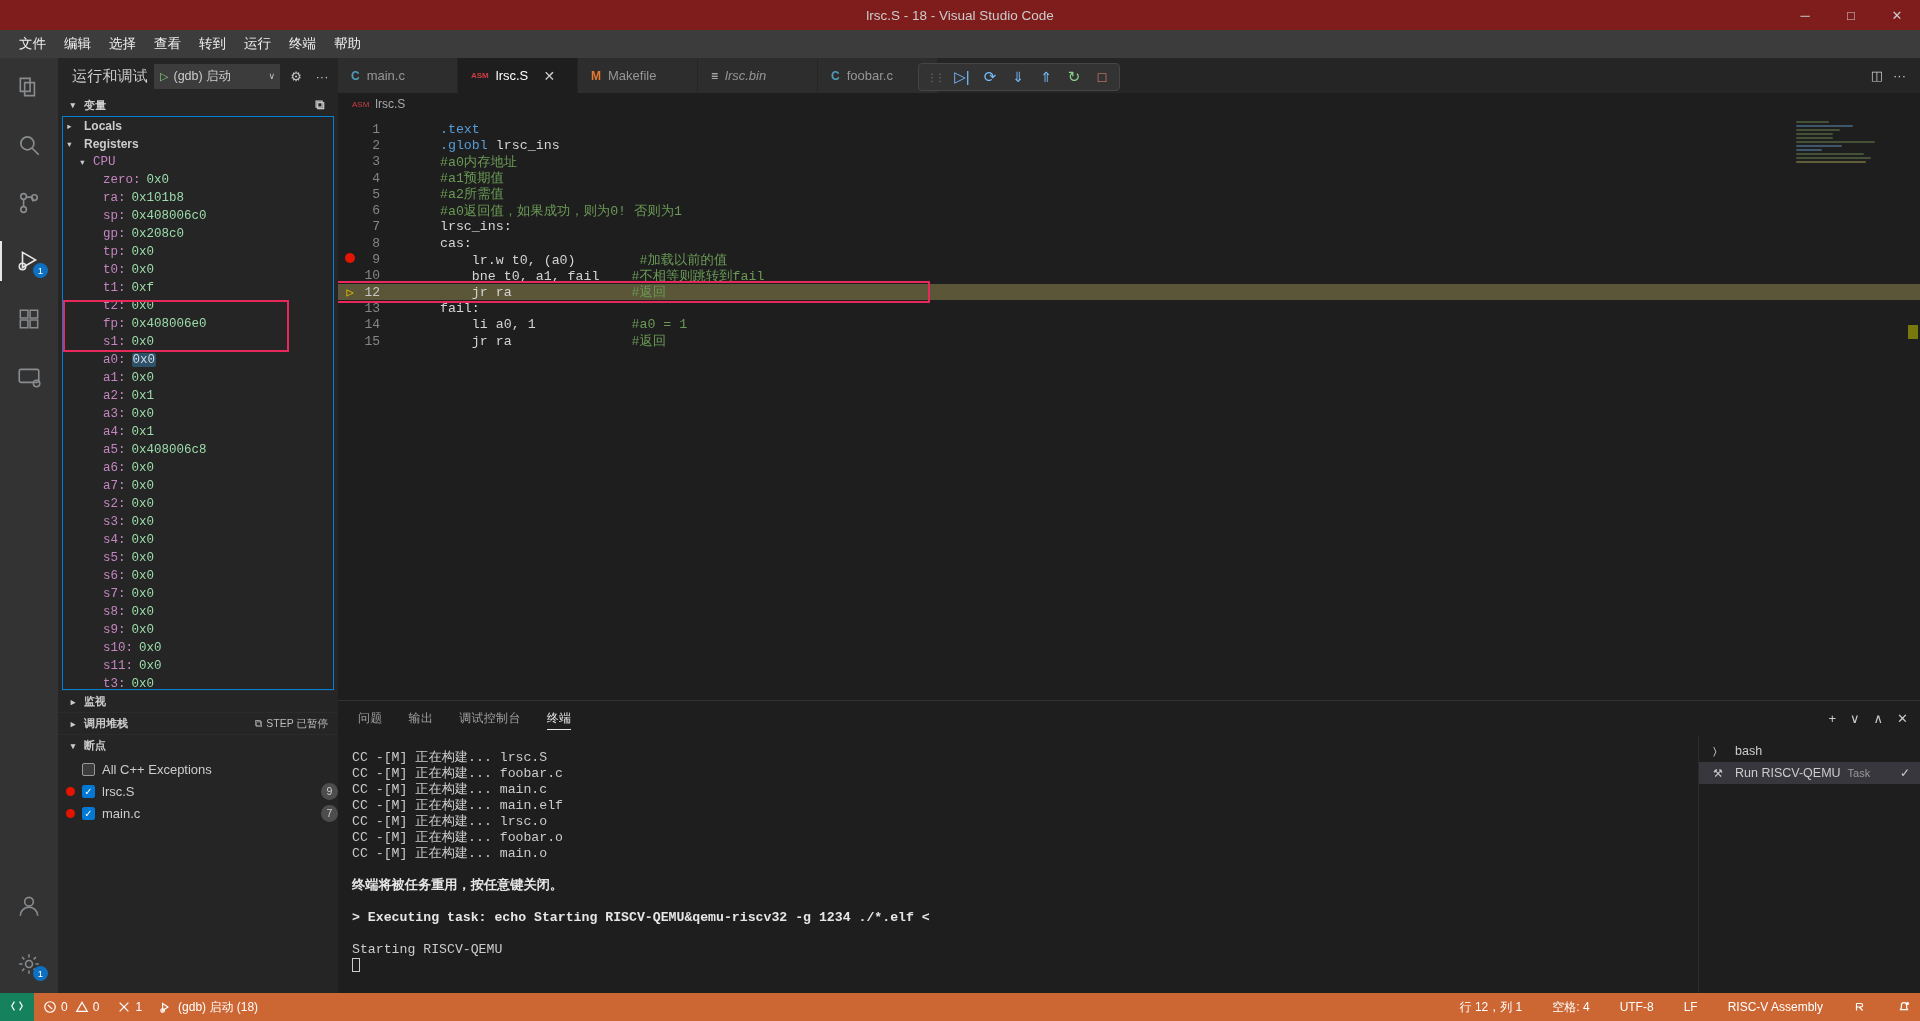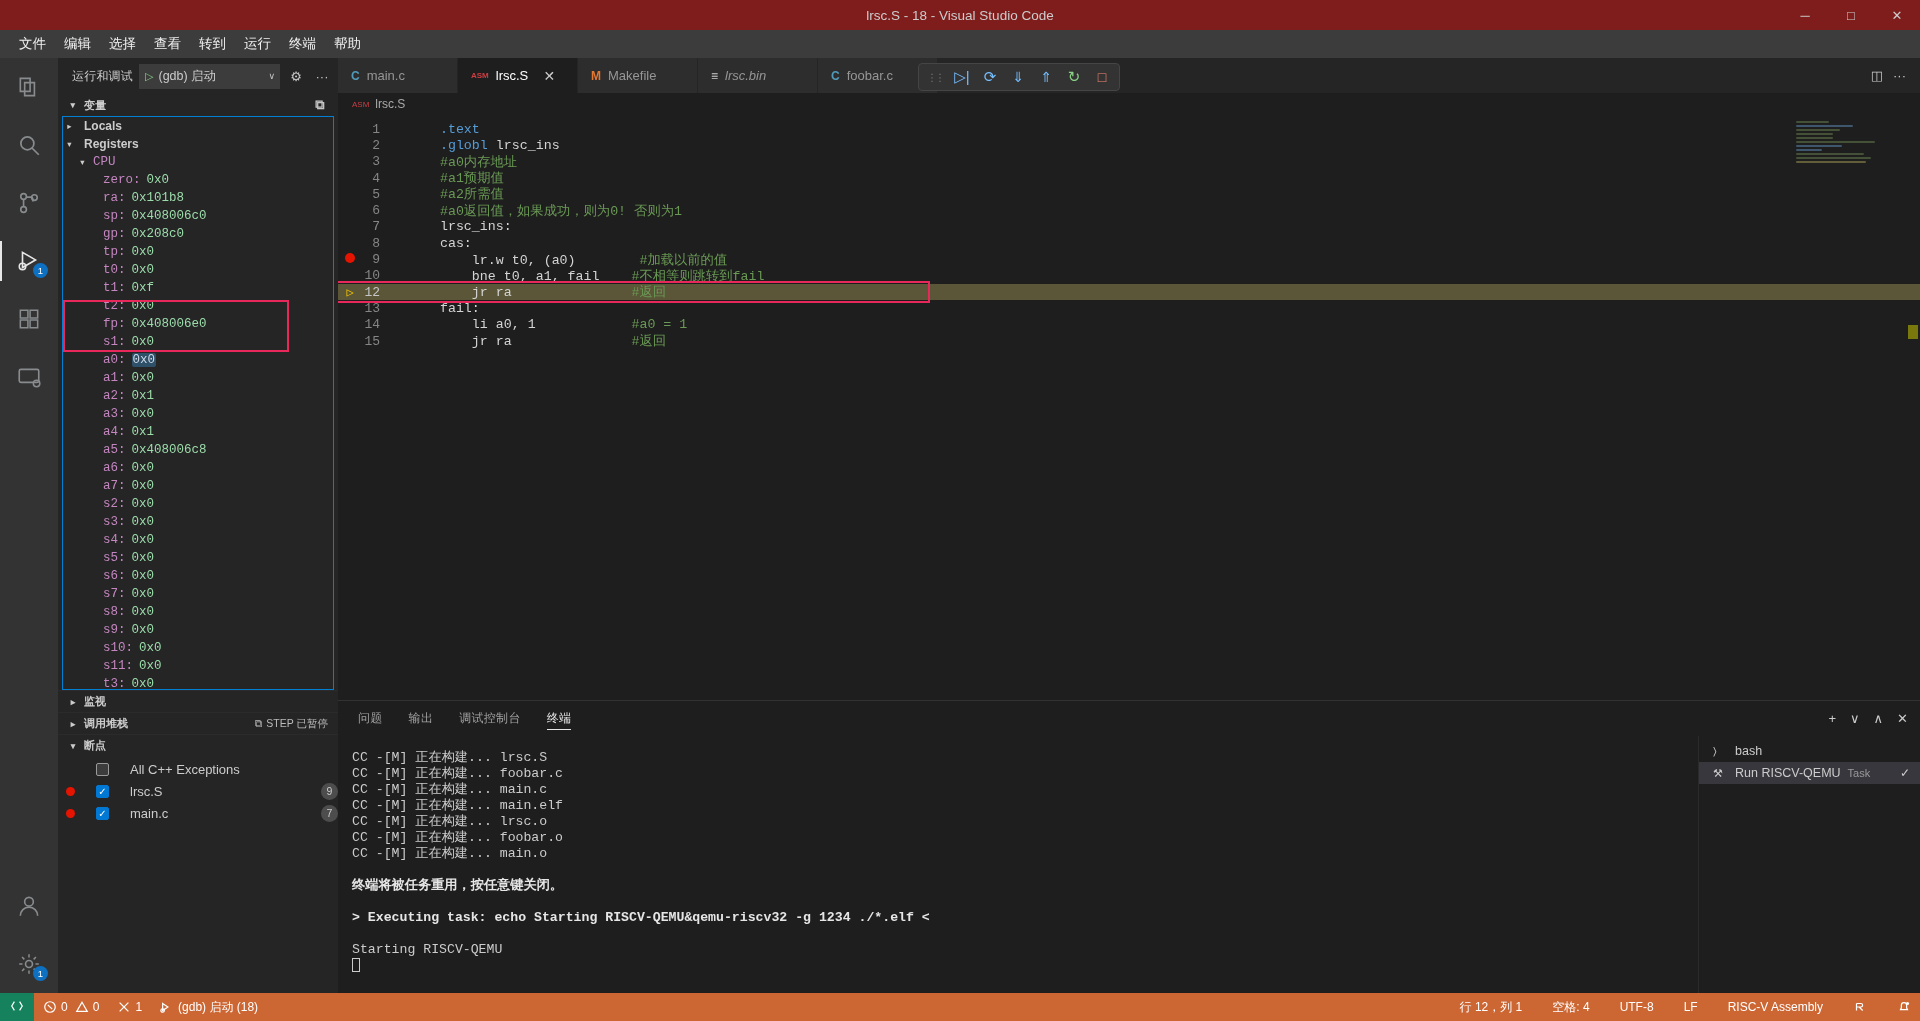--- a/index.html
+++ b/index.html
@@ -51,21 +51,21 @@
   .actbottom { margin-top: auto; display: flex; flex-direction: column; align-items: center; }
 
   
   .sidebar {
     position: absolute; left: 58px; top: 58px; width: 280px; height: 935px;
     background: #252526; display: flex; flex-direction: column;
   }
   .sb-header {
     height: 36px; display: flex; align-items: center; padding: 0 6px 0 14px; gap: 6px;
   }
-  .sb-header .hdr-label { font-size: 12px; color: #cccccc; letter-spacing: .2px; }
+  .sb-header .hdr-label { font-size: 15px; color: #cccccc; letter-spacing: .2px; }
   .launch-select {
     flex: 1; height: 25px; background: #3c3c3c; border: 1px solid #3c3c3c;
     display: flex; align-items: center; gap: 5px; padding: 0 4px 0 5px; font-size: 12.5px;
   }
   .launch-select .playtri { color: #89d185; font-size: 11px; }
   .launch-select .lbl { flex: 1; color: #cccccc; font-size: 12.5px; }
   .launch-select .chev { color: #c5c5c5; font-size: 9px; }
   .icobtn { width: 20px; height: 20px; display: flex; align-items: center; justify-content: center;
             color: #c5c5c5; font-size: 13px; }
 
@@ -96,21 +96,21 @@
 
   .panel-row {
     height: 22px; display: flex; align-items: center; gap: 4px; padding: 0 10px 0 8px;
     font-size: 11px; font-weight: bold; color: #cccccc; border-top: 1px solid #2b2b2b;
   }
   .panel-row .right-note {
     margin-left: auto; font-weight: normal; font-size: 10.5px; color: #bbbbbb;
     display: flex; align-items: center; gap: 4px;
   }
   .bp-list { padding-top: 2px; }
-  .bp-row { height: 22px; display: flex; align-items: center; padding-left: 26px; gap: 21px; font-size: 13px; }
+  .bp-row { height: 22px; display: flex; align-items: center; padding-left: 26px; gap: 7px; font-size: 13px; }
   .bp-dot { width: 9px; height: 9px; border-radius: 50%; background: #e51400; flex: 0 0 auto;
             margin-left: -18px; }
   .bp-dot.hidden { visibility: hidden; }
   .cbox { width: 13px; height: 13px; border: 1px solid #9a9a9a; background: #3c3c3c; flex: 0 0 auto;
           display: flex; align-items: center; justify-content: center; border-radius: 2px; }
   .cbox.on { background: #0078d4; border-color: #0078d4; color: #fff; font-size: 10px; }
   .bp-count {
     margin-left: auto; background: #4d4d4d; color: #ccc; font-size: 10.5px;
     min-width: 17px; height: 17px; border-radius: 9px; display: flex;
     align-items: center; justify-content: center; padding: 0 4px;

